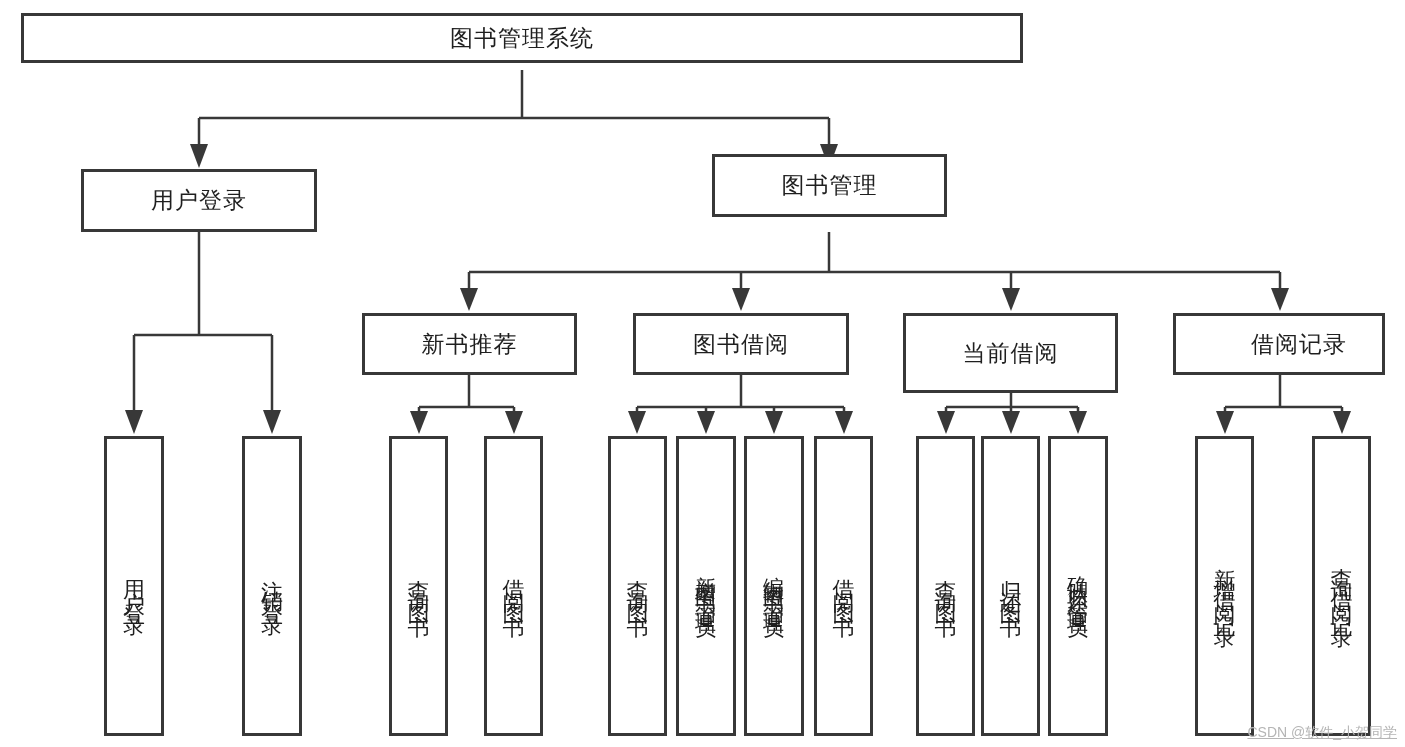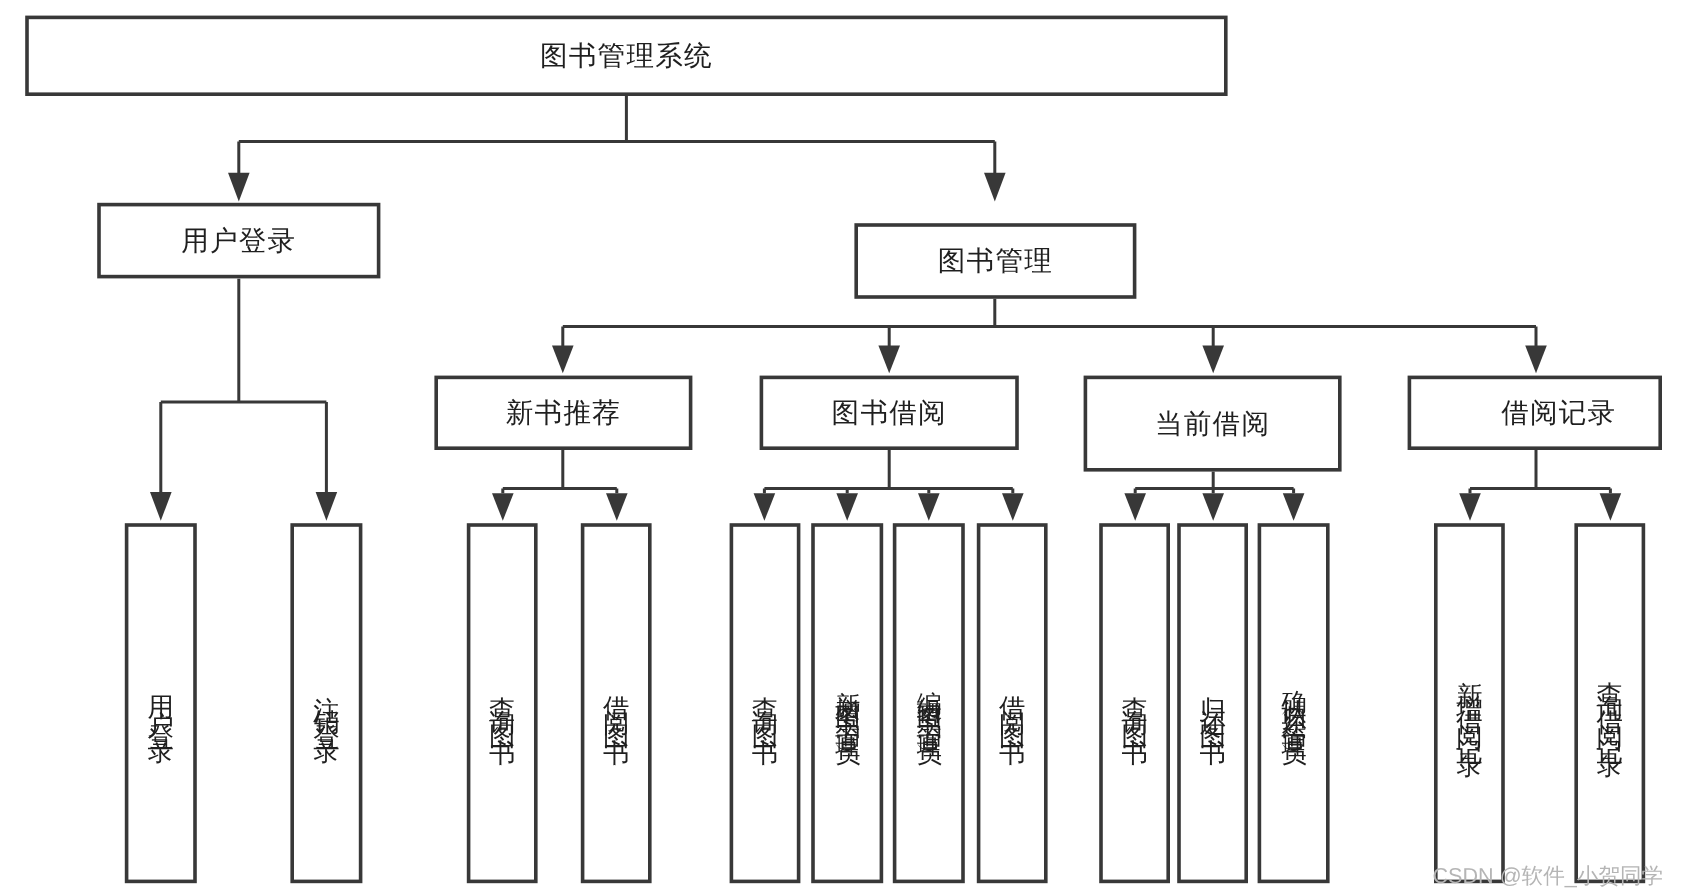--- a/index.html
+++ b/index.html
@@ -25,24 +25,25 @@
   .v{
     writing-mode:vertical-rl;
     text-orientation:mixed;
     font-size:22px;
     letter-spacing:12px;
     line-height:1;
   }
   .v.long{font-size:21px;letter-spacing:6px;}
   .watermark{
     position:absolute;
-    right:19px;bottom:5px;
-    font-size:18px;
+    right:8px;bottom:5px;
+    font-size:14px;
     color:#b5b5b5;
     white-space:nowrap;
+    text-decoration:underline;
   }
 </style>
 </head>
 <body>
 
 <div class="canvas">
 
   <svg class="wires" viewBox="0 0 1405 747" xmlns="http://www.w3.org/2000/svg">
     <g stroke="#383838" stroke-width="2.5" fill="none">
 
@@ -73,28 +74,28 @@
       <polygon points="765,411 783,411 774,434"></polygon>
       <polygon points="835,411 853,411 844,434"></polygon>
       <polygon points="937,411 955,411 946,434"></polygon>
       <polygon points="1002,411 1020,411 1011,434"></polygon>
       <polygon points="1069,411 1087,411 1078,434"></polygon>
       <polygon points="1216,411 1234,411 1225,434"></polygon>
       <polygon points="1333,411 1351,411 1342,434"></polygon>
     </g>
   </svg>
 
-  <div class="box h" style="left:21px;top:13px;width:1002px;height:67px;">
+  <div class="box h" style="left:21px;top:13px;width:1002px;height:50px;">
     <span>图书管理系统</span>
   </div>
 
   <div class="box h" style="left:81px;top:169px;width:236px;height:63px;">
     <span>用户登录</span>
   </div>
-  <div class="box h" style="left:712px;top:186px;width:235px;height:63px;">
+  <div class="box h" style="left:712px;top:154px;width:235px;height:63px;">
     <span>图书管理</span>
   </div>
 
   <div class="box h" style="left:633px;top:313px;width:216px;height:62px;">
     <span>图书借阅</span>
   </div>
   <div class="box h" style="left:362px;top:313px;width:215px;height:62px;">
     <span>新书推荐</span>
   </div>
   <div class="box h" style="left:903px;top:313px;width:215px;height:80px;">

